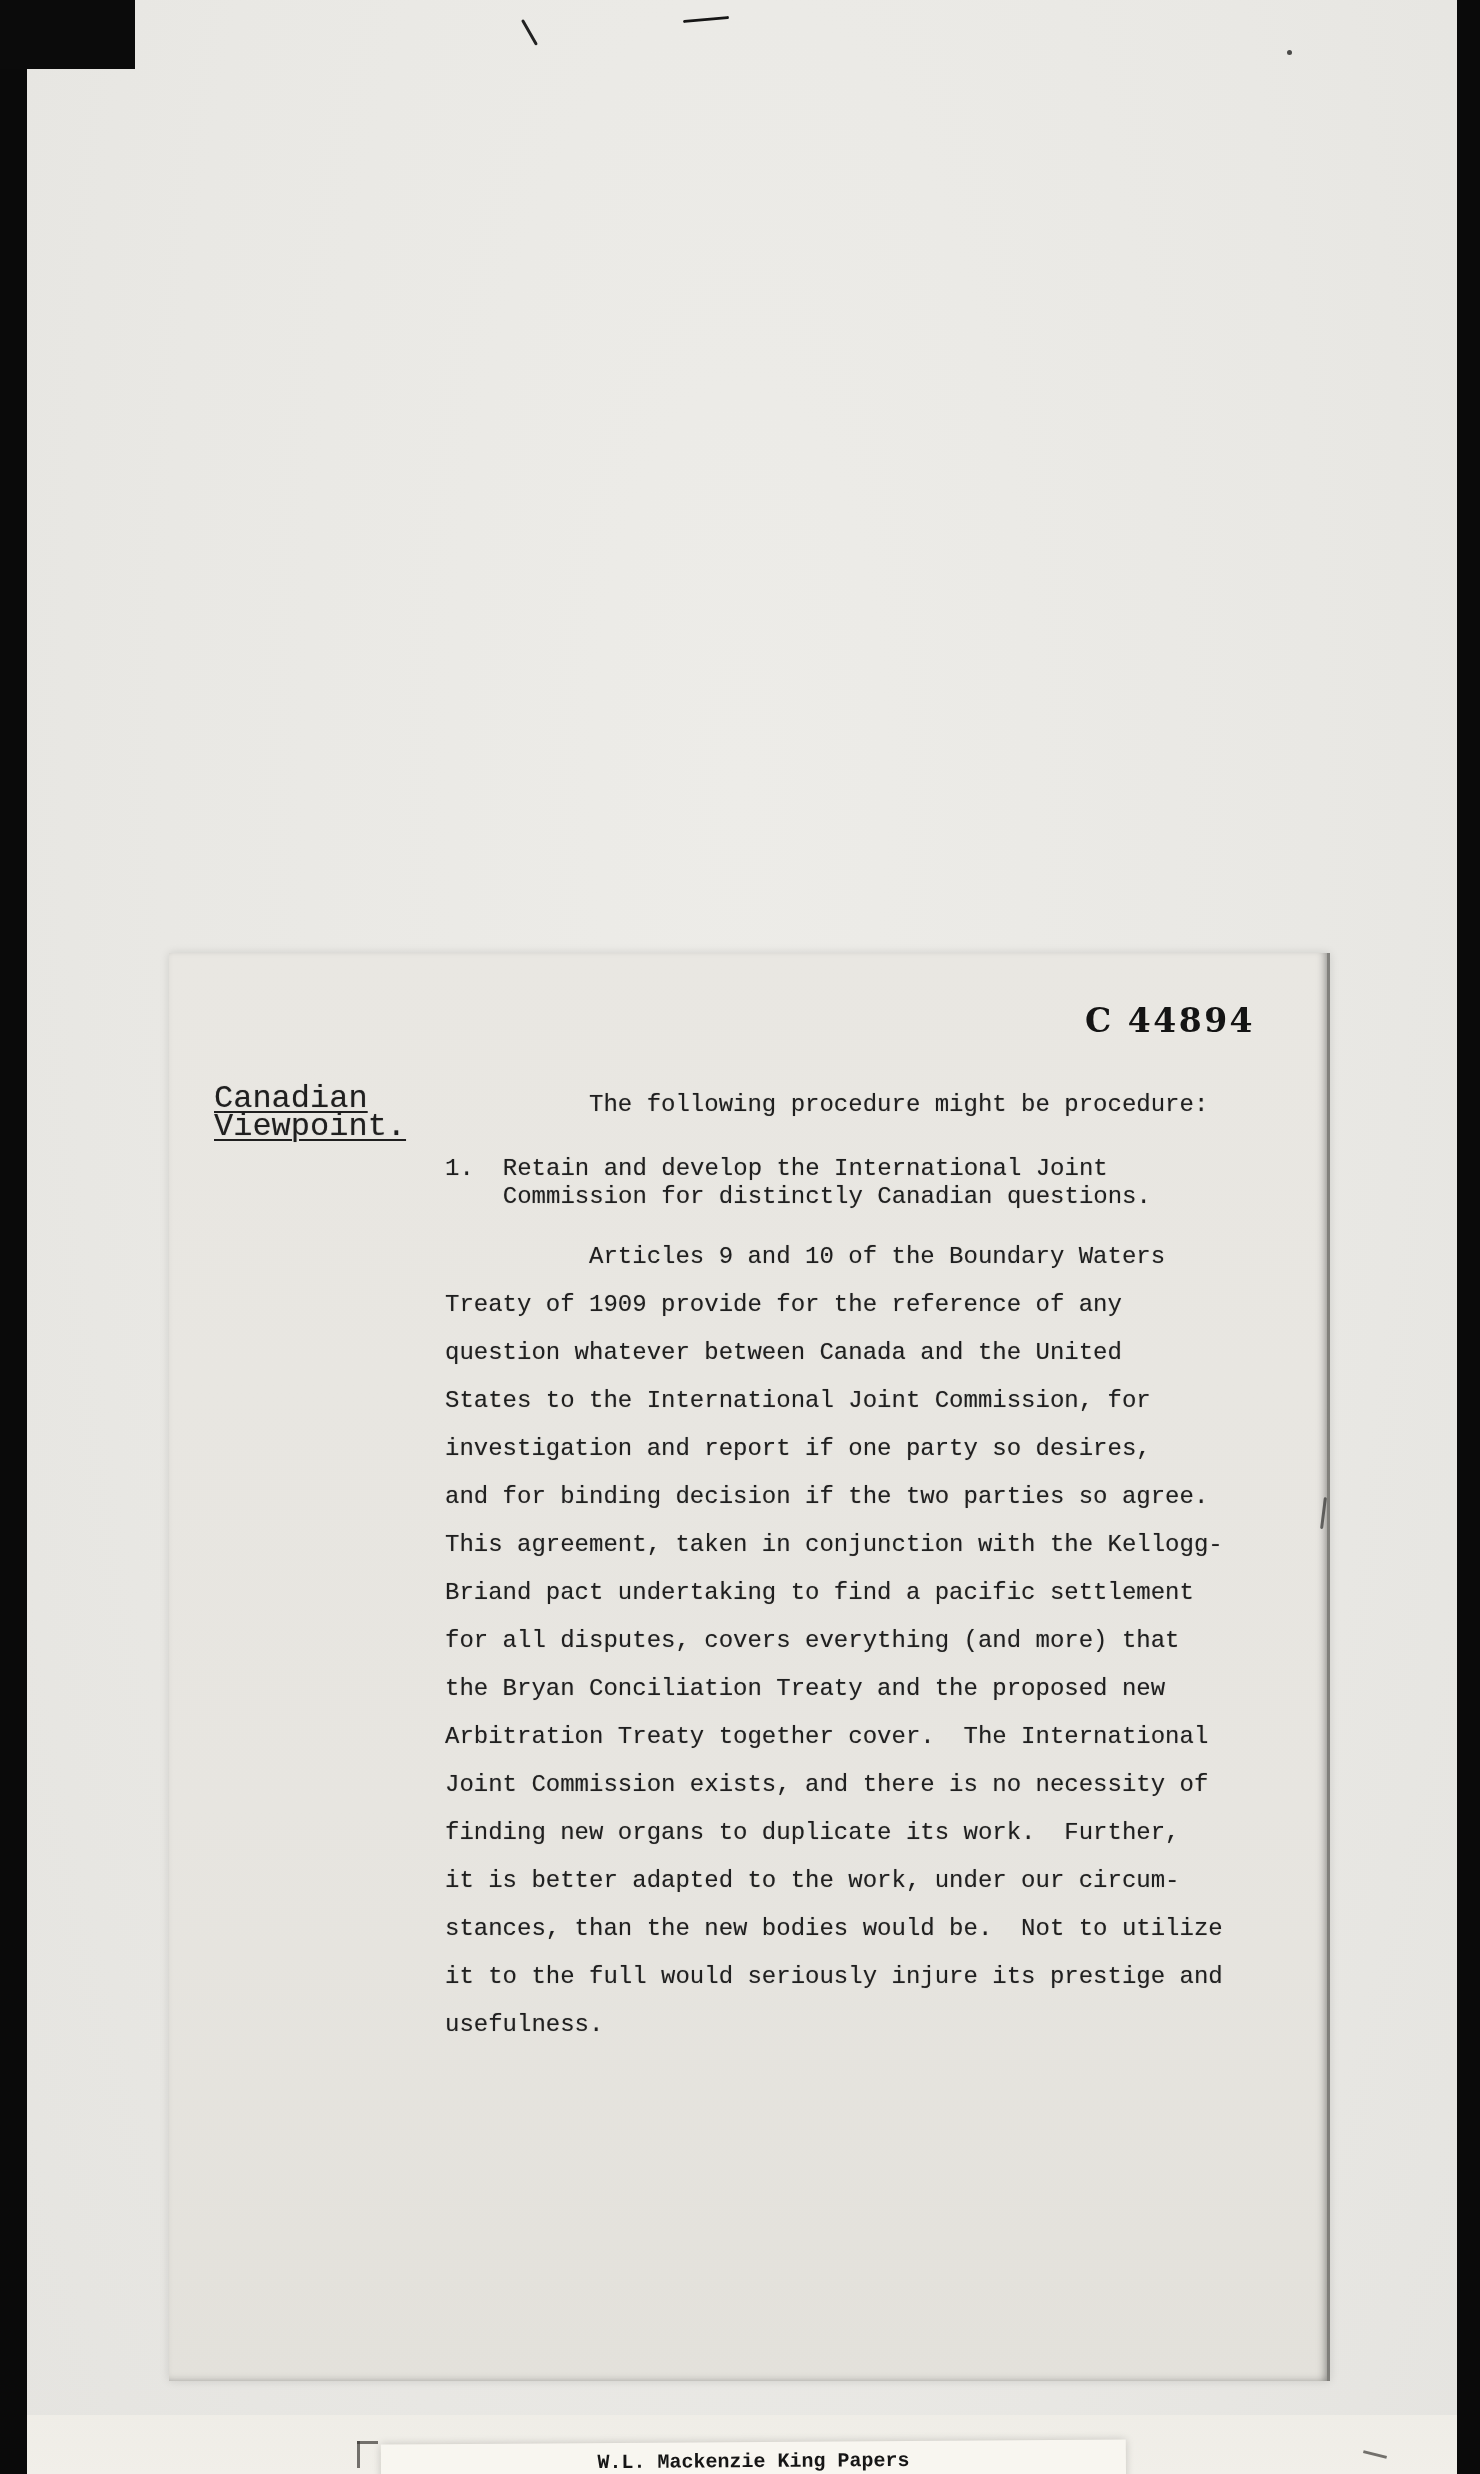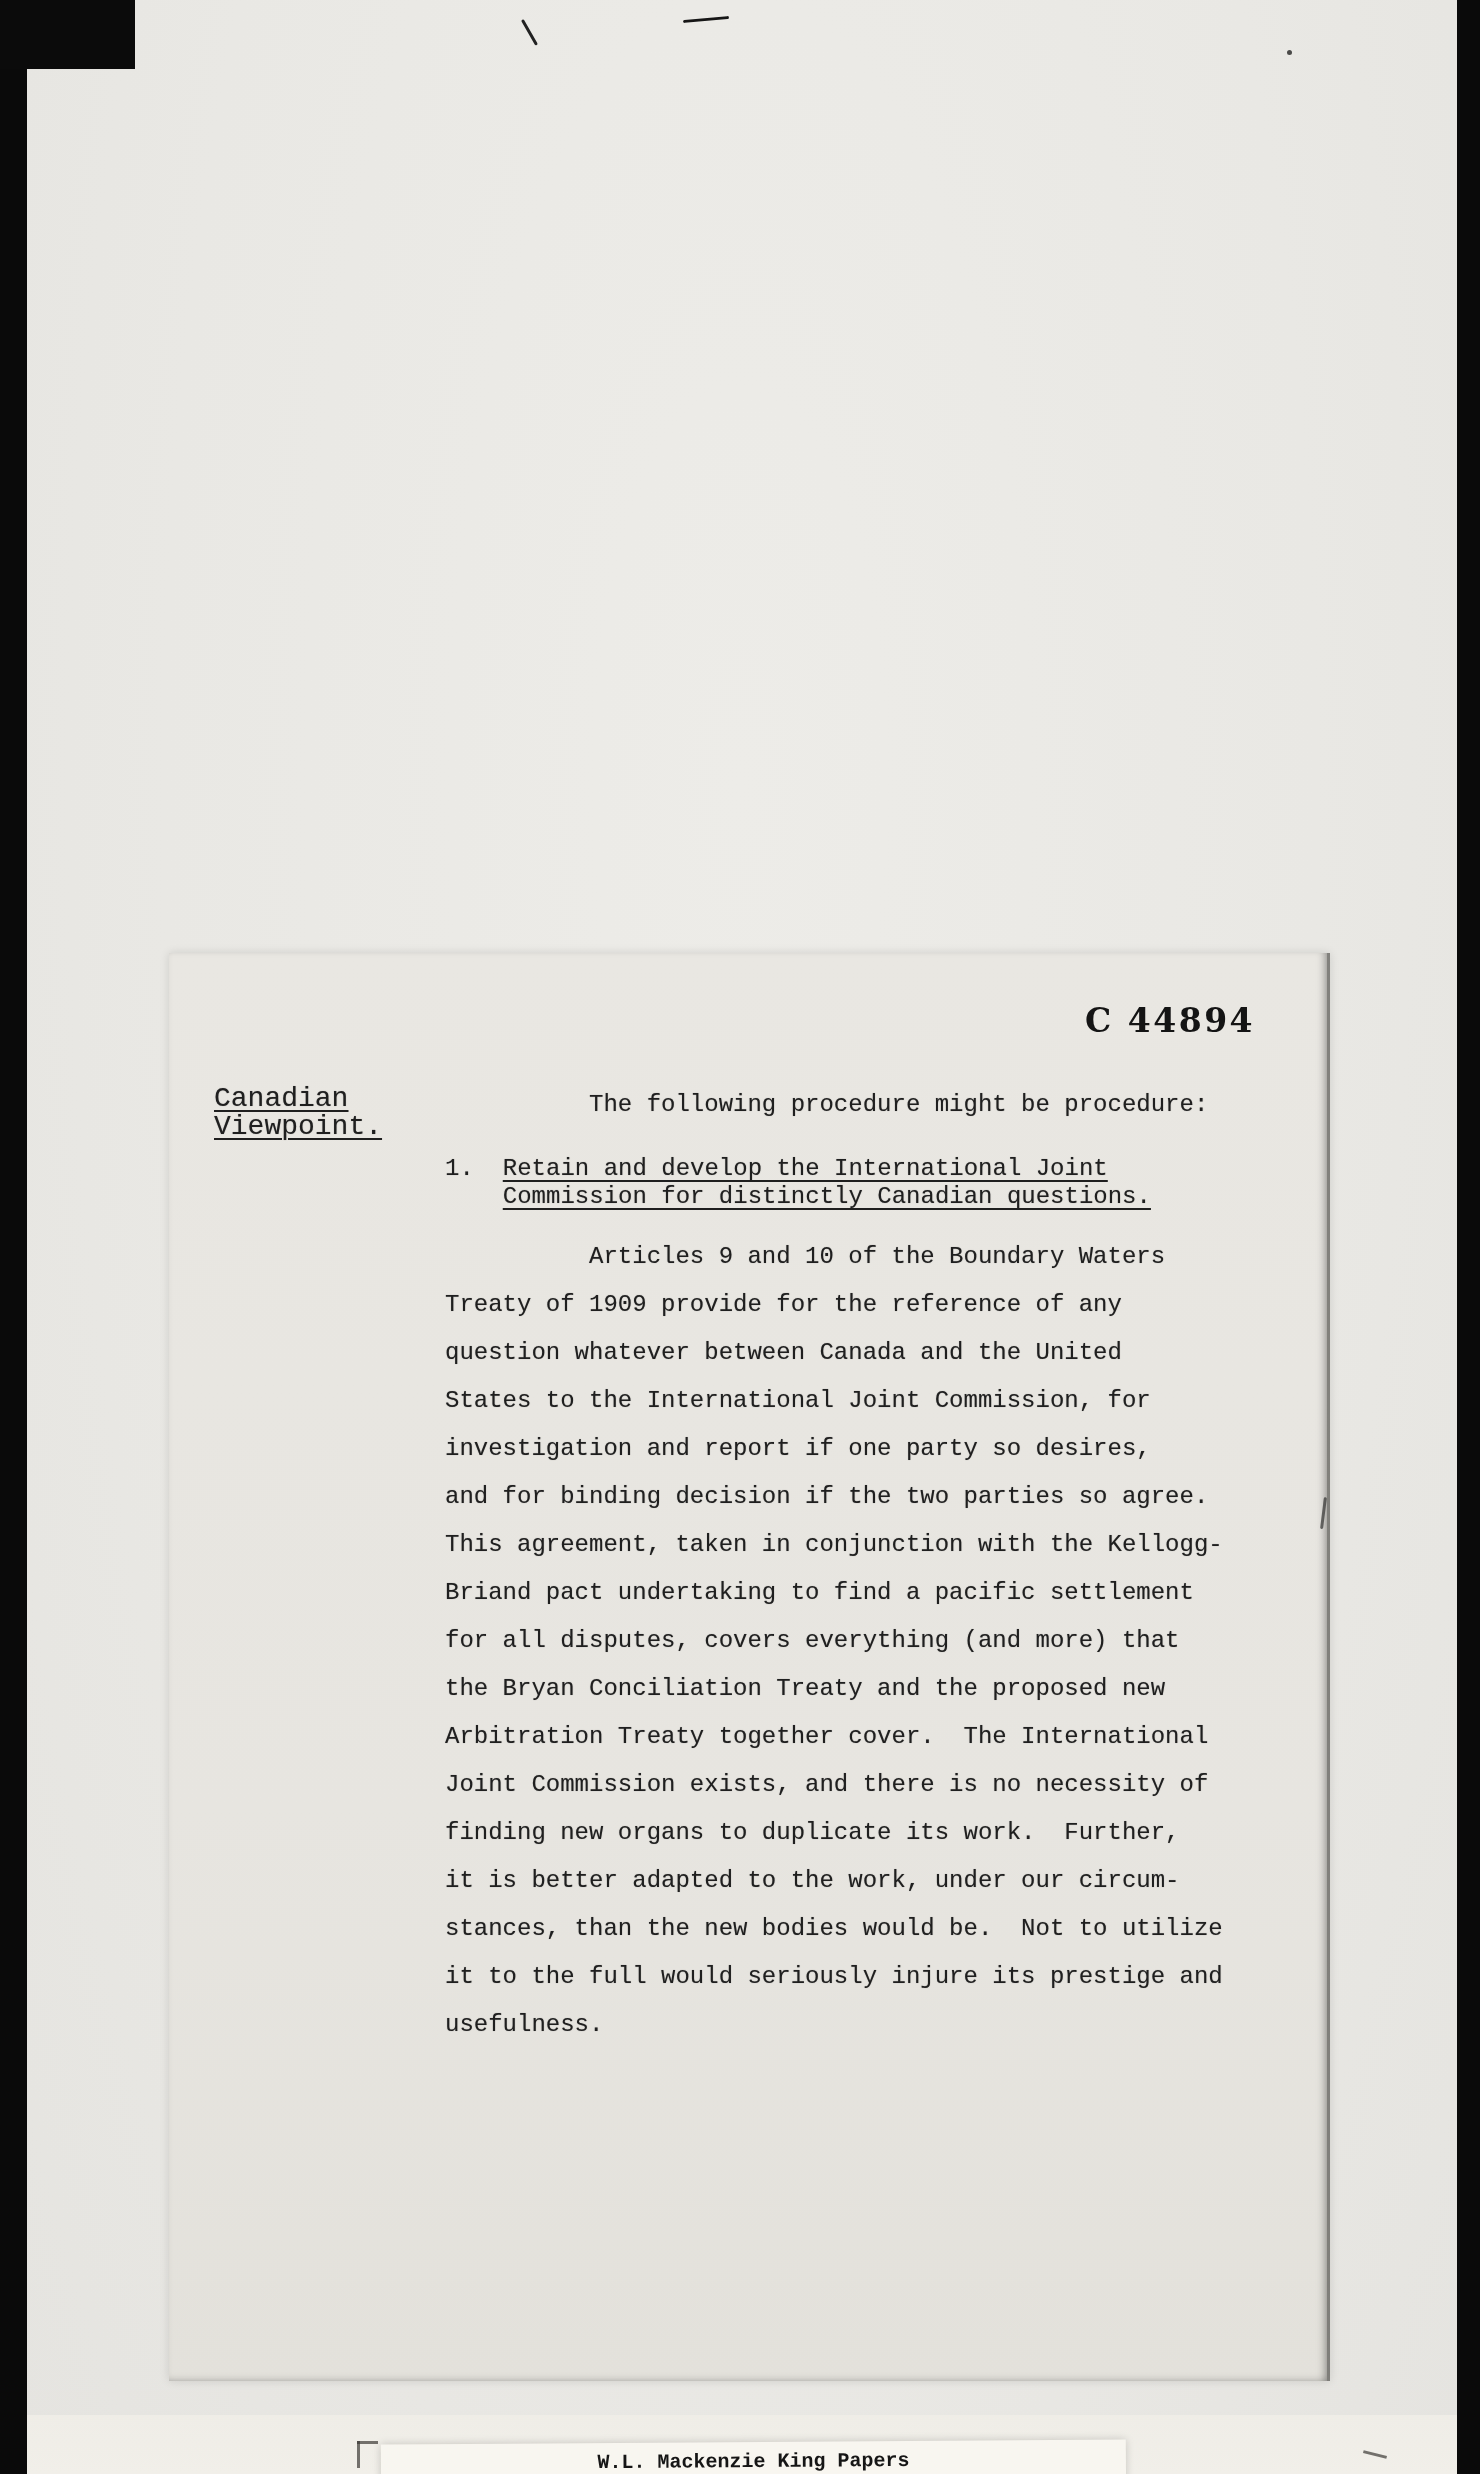--- a/index.html
+++ b/index.html
@@ -26,30 +26,30 @@
     border-right:3px solid rgba(45,45,42,.55);
     box-shadow:inset -7px 0 9px -5px rgba(0,0,0,.35), inset 0 -5px 8px -5px rgba(0,0,0,.22), 0 0 9px rgba(0,0,0,.12);
   }
   .ink{color:#1f1f1f;text-shadow:0 0 1px rgba(25,25,25,.35);}
   .stamp{
     left:916px;top:48px;
     font-family:"DejaVu Serif", serif;font-weight:bold;font-size:33px;letter-spacing:2.5px;color:#141414;
   }
   .margin-label{
     left:45px;top:132px;
-    font-size:28px;line-height:28px;white-space:pre;
+    font-size:32px;line-height:28px;white-space:pre;
     text-decoration:underline;text-decoration-thickness:2px;text-underline-offset:4px;
   }
   .text-col{left:276px;top:128px;width:812px;font-size:24px;line-height:48px;}
   .para{white-space:pre;}
   .heading-block{display:flex;line-height:28px;margin-top:26px;margin-bottom:22px;}
   .heading-num{white-space:pre;margin-right:29px;}
   .heading-text{
     white-space:pre;
-    text-decoration:underline;text-decoration-thickness:2px;text-underline-offset:4.5px;
+    text-decoration-thickness:2px;text-underline-offset:4.5px;
   }
   .mark-paren{left:1323px;top:1499px;width:2.5px;height:32px;background:#3a3a38;transform:rotate(7deg);border-radius:1.5px;opacity:.75;}
   
   .footer-band{left:27px;top:2415px;width:1430px;height:388px;background:linear-gradient(180deg,#efede7 0%, #f3f1eb 30%, #f4f2ec 100%);}
   .label-strip{
     left:354px;top:27px;width:745px;height:63px;background:#f8f6f0;
     box-shadow:0 0 8px rgba(0,0,0,.18);transform:rotate(-0.4deg);
     display:flex;flex-direction:column;justify-content:center;align-items:center;
   }
   .label-line{font-size:20px;line-height:25px;font-weight:bold;color:#161616;}

